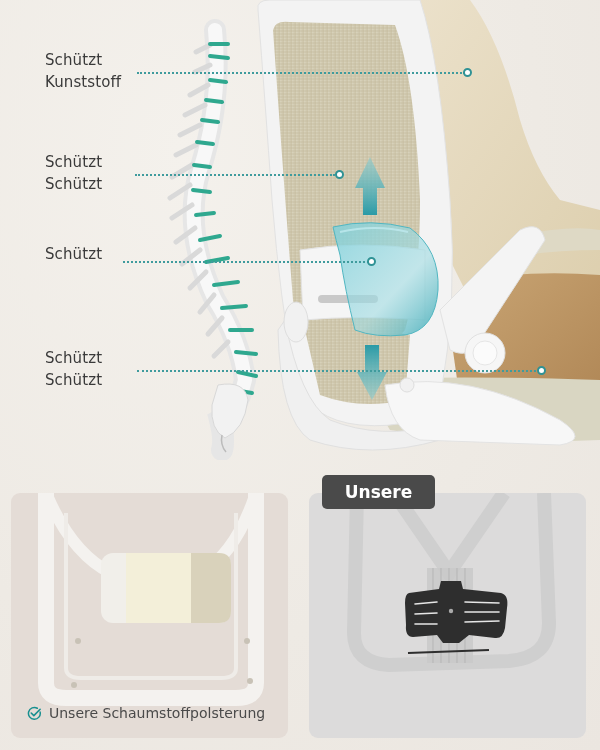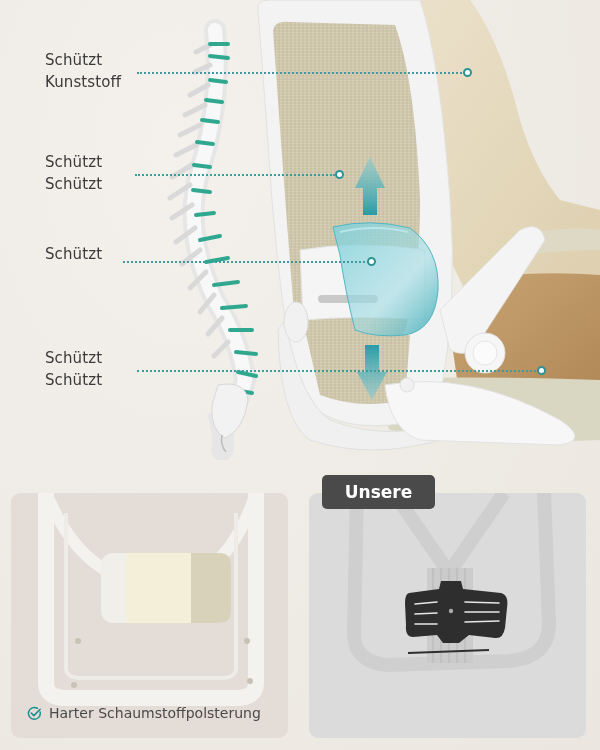--- a/index.html
+++ b/index.html
@@ -211,21 +211,21 @@
       <rect x="90" y="60" width="130" height="70" rx="12" fill="#f1efea"></rect>
       <rect x="115" y="60" width="65" height="70" fill="#f3efd9"></rect>
       <path d="M180 60 L208 60 Q220 60 220 72 L220 118 Q220 130 208 130 L180 130 Z" fill="#d9d2bb"></path>
     </svg>
   </div>
   <div class="caption ours">
     <svg viewBox="0 0 16 16">
       <path d="M14 6.5 A6.3 6.3 0 1 1 11 2.4" fill="none" stroke="#178f8f" stroke-width="1.6" stroke-linecap="round"></path>
       <path d="M4.5 7.5 L7.3 10.2 L14 3.5" fill="none" stroke="#178f8f" stroke-width="1.7" stroke-linecap="round" stroke-linejoin="round"></path>
     </svg>
-    <span>Harter Schaumstoffpolsterung</span>
+    <span>Unsere Schaumstoffpolsterung</span>
   </div>
 
   <div class="card other">
     <svg width="277" height="245" viewBox="0 0 277 245">
 
       <path d="M48 0 L45 140 Q45 170 80 172 L200 168 Q240 165 240 130 L235 0" fill="none" stroke="#cfcfcf" stroke-width="14"></path>
       <path d="M85 0 L140 80 L195 0" fill="none" stroke="#cfcfcf" stroke-width="14"></path>
 
       <rect x="118" y="75" width="46" height="95" fill="#c8c8c8" opacity="0.8"></rect>
       <g stroke="#b5b5b5" stroke-width="1">

